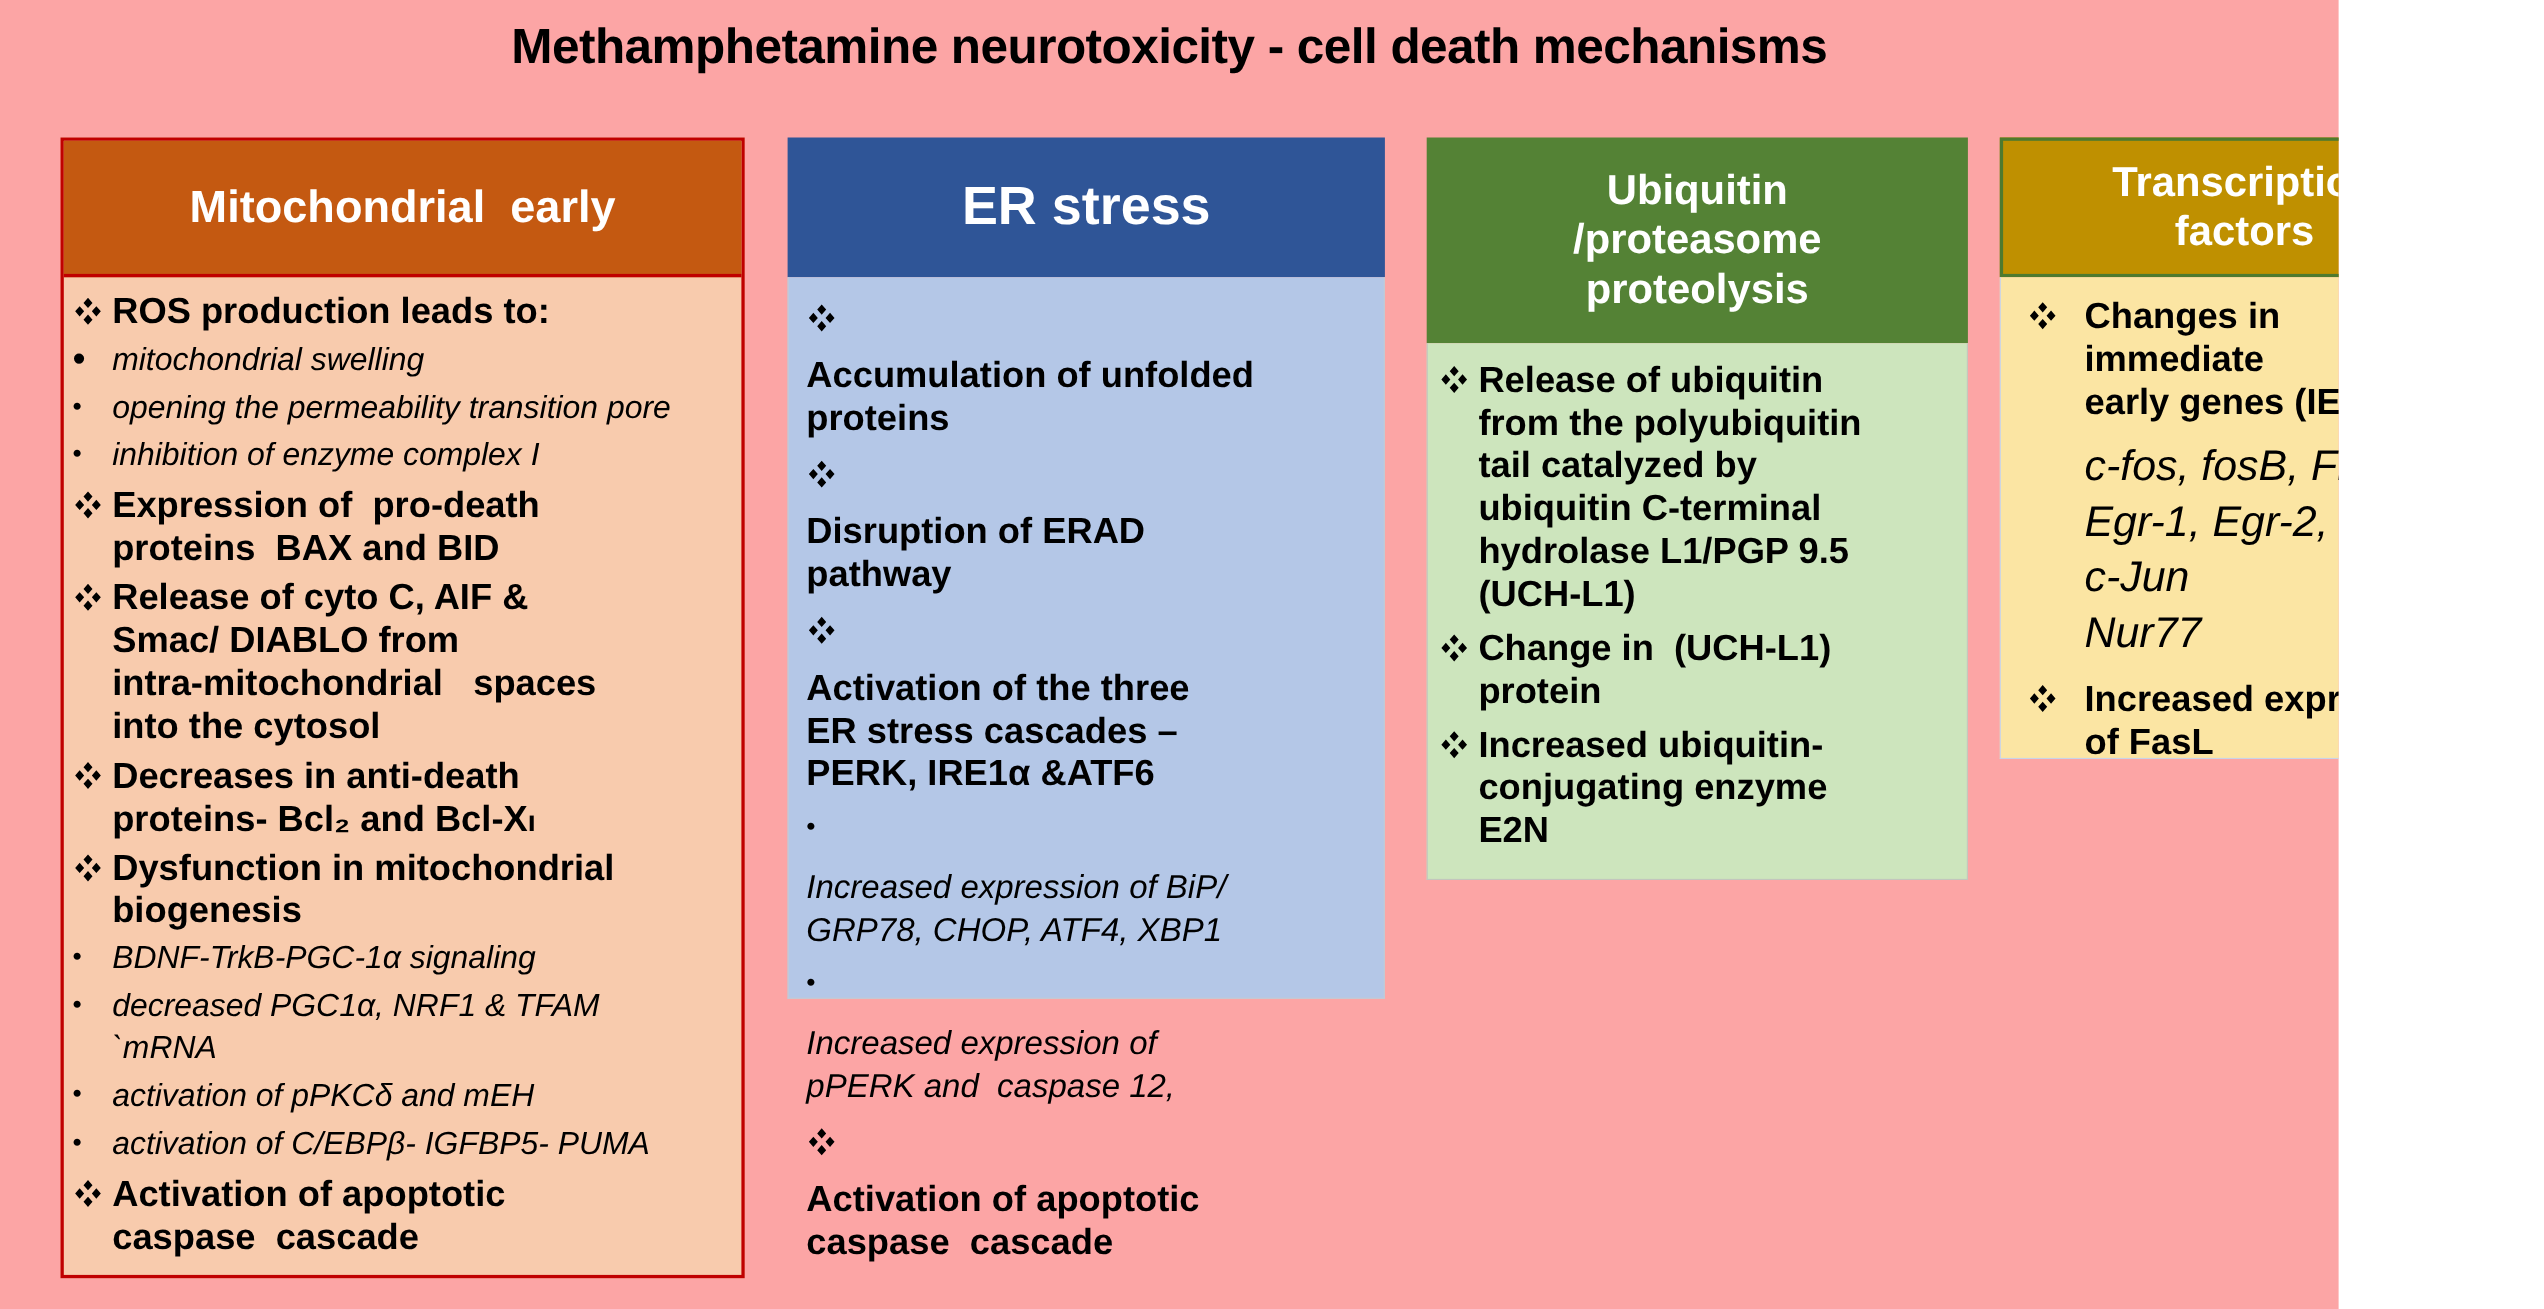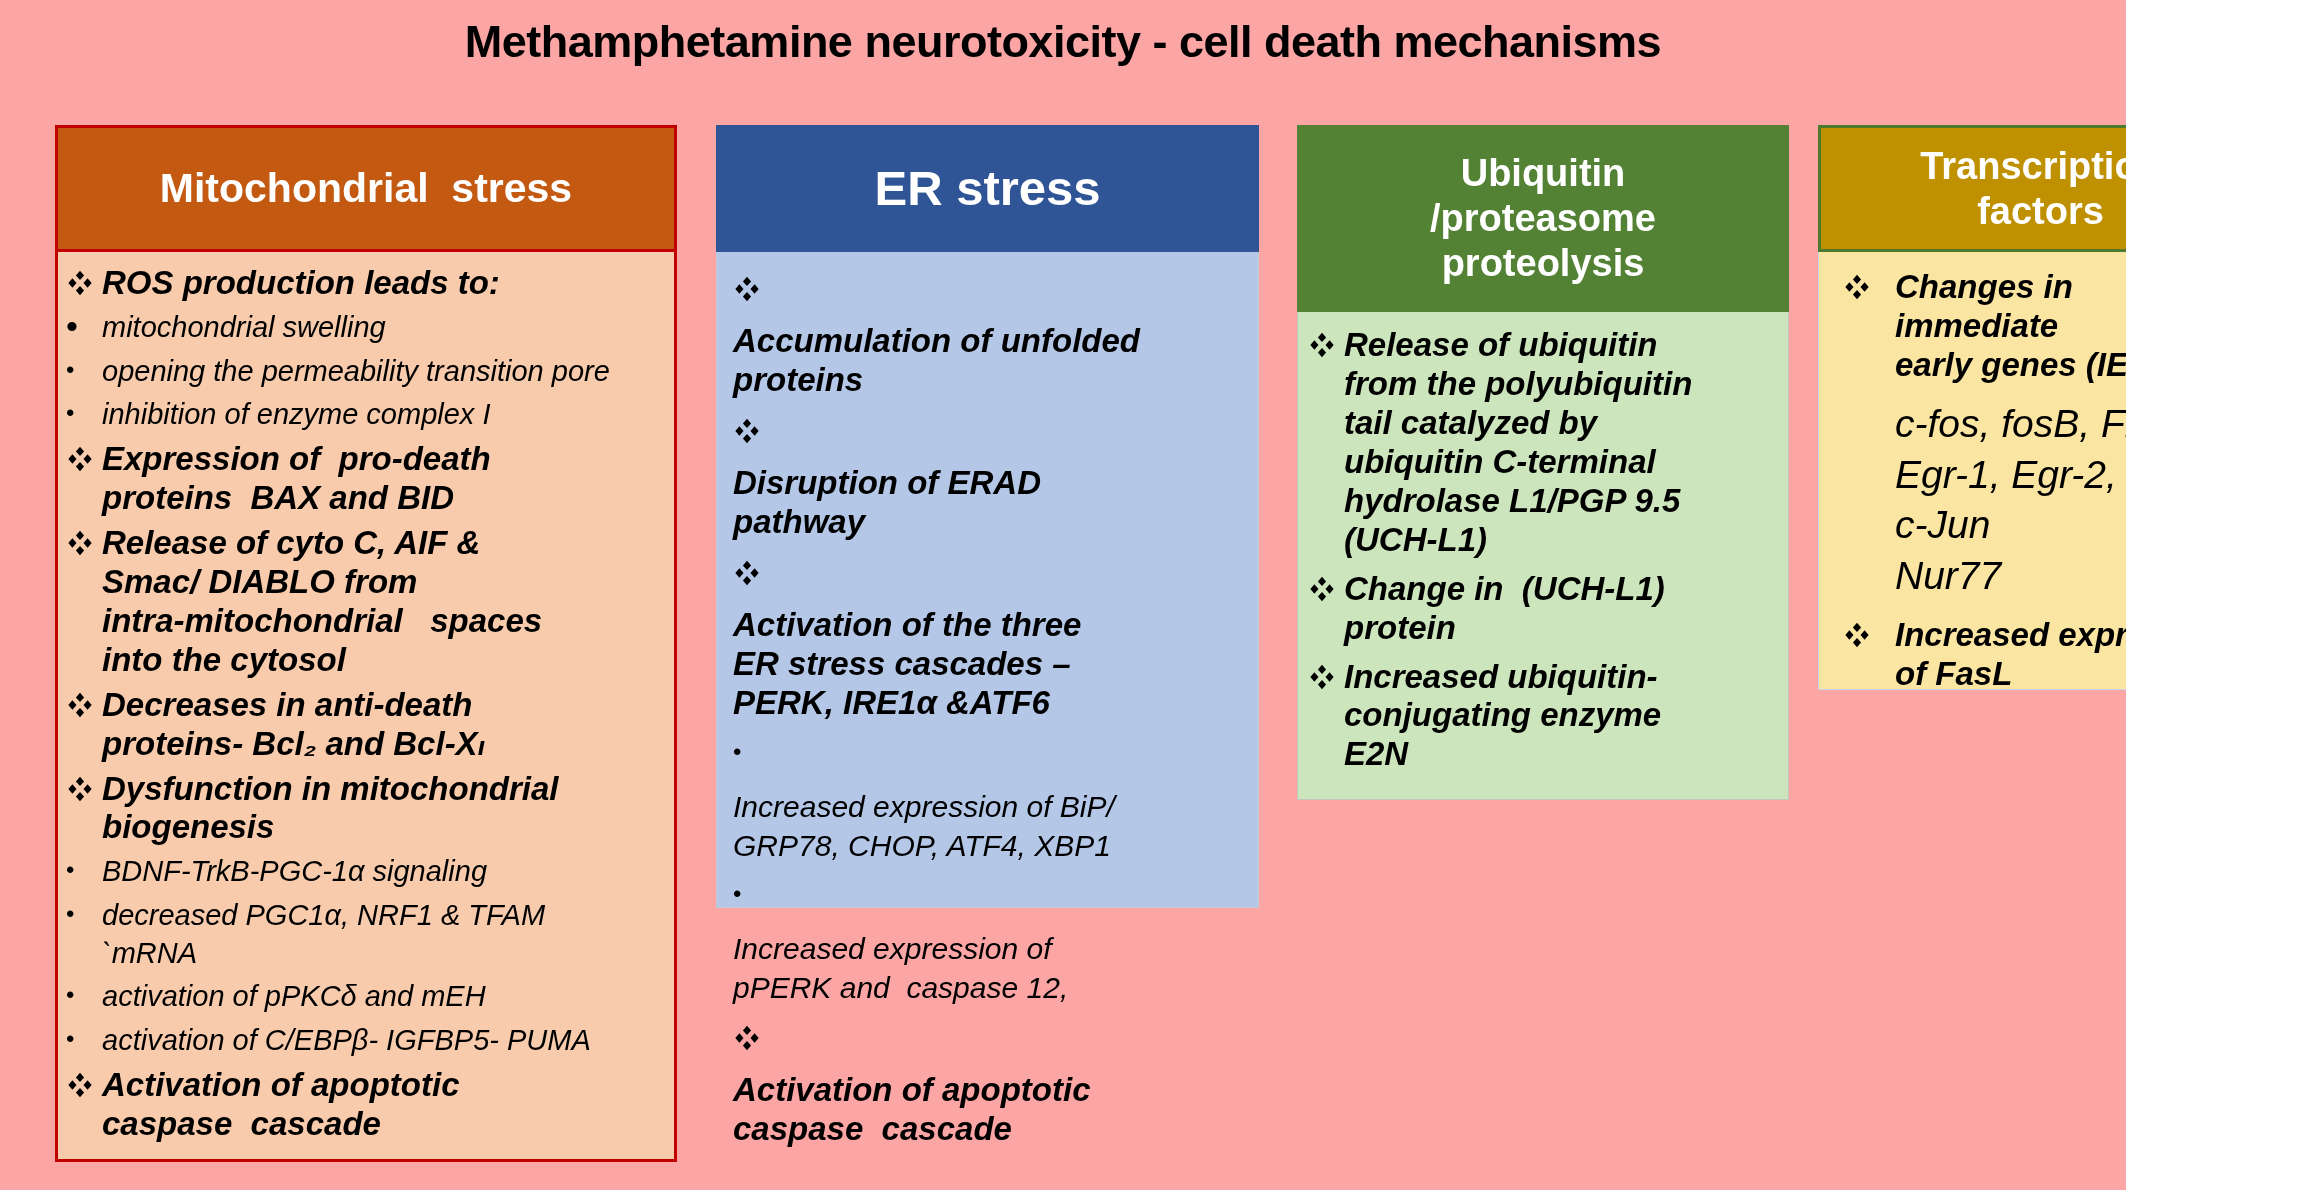--- a/index.html
+++ b/index.html
@@ -47,41 +47,41 @@
 
   
   .col-tf{left:1818px;top:125px;width:445px;height:565px;}
   .col-tf .col-header{height:127px;background:#bf9000;border:3px solid #4e7a2f;font-size:38px;}
   .col-tf .col-body{height:438px;background:#fbe5a3;border:1px solid #c9d3e8;border-top:none;padding:16px 4px 0 24px;}
   .col-tf .item{margin-bottom:14px;}
   .col-tf .bullet{flex:0 0 52px;}
 
   
   .item{display:flex;align-items:flex-start;}
-  .txt{white-space:pre-wrap;font-style:italic;}
+  .txt{white-space:pre-wrap;}
   .txt.bold{font-weight:bold;font-size:33px;line-height:1.18;}
   .txt.italic{font-style:italic;font-size:29px;line-height:1.3;}
   .col-tf .txt.italic{font-size:39px;}
   .col-er .txt.italic{font-size:30px;}
 
   .bullet{display:flex;justify-content:flex-start;}
   .bullet svg{margin-top:5px;}
   .bullet-dot::before{content:"•";font-size:24px;line-height:1.4;}
   .bullet-dot-large::before{content:"•";font-size:34px;line-height:1.0;}
 </style>
 </head>
 <body>
 
 <div class="slide">
 
   <div class="title">Methamphetamine neurotoxicity - cell death mechanisms</div>
 
   <div class="col col-mito">
     <div class="col-header">
-      <span class="hdr-label">Mitochondrial  stress</span>
+      <span class="hdr-label">Mitochondrial  early</span>
     </div>
     <div class="col-body">
       <div class="item">
         <span class="bullet">
             <svg width="28" height="28" viewBox="0 0 24 24" fill="#000">
               <path d="M12 1.5 15.5 5.5 12 9.5 8.5 5.5Z M18.5 8 22 12 18.5 16 15 12Z M12 14.5 15.5 18.5 12 22.5 8.5 18.5Z M5.5 8 9 12 5.5 16 2 12Z"></path>
             </svg>
           </span>
         <span class="txt bold">ROS production leads to:</span>
       </div>

